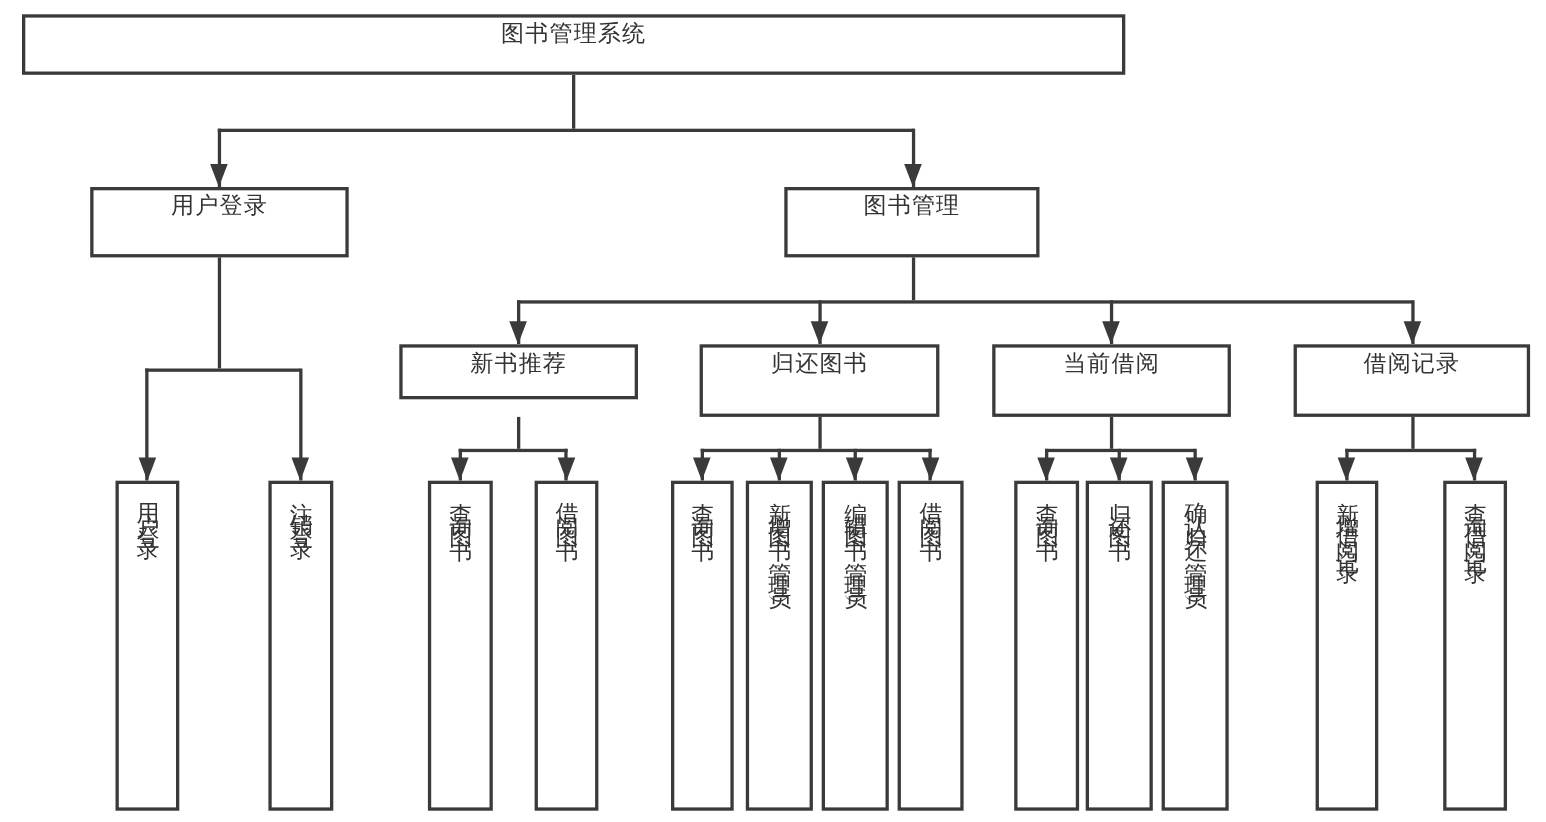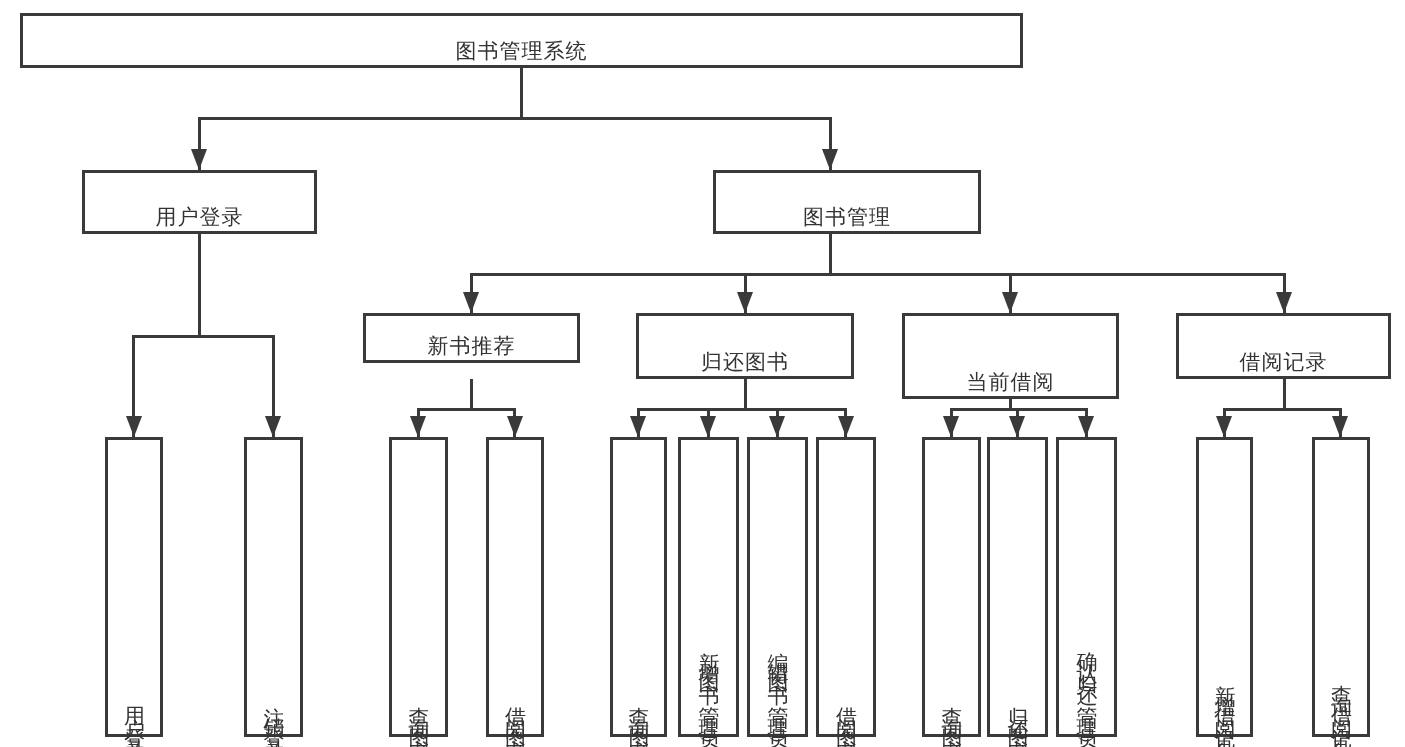--- a/index.html
+++ b/index.html
@@ -10,21 +10,21 @@
     background: #ffffff;
     font-family: "DejaVu Sans", "Liberation Sans", sans-serif;
     overflow: hidden;
   }
   .box {
     position: absolute;
     background: #ffffff;
     border: 3px solid #3a3a3a;
     box-sizing: border-box;
     display: flex;
-    align-items: flex-end;
+    align-items: flex-start;
     justify-content: center;
     color: #333333;
     font-size: 21px;
     letter-spacing: 1px;
     z-index: 2;
   }
   .vbox {
     font-size: 21px;
   }
   .vbox .vtext {
@@ -128,33 +128,33 @@
   <div class="arrow" style="left:1332px; top:416px;"></div>
 
   <div class="box" style="left:20px; top:13px; width:1003px; height:55px;">
     <span>图书管理系统</span>
   </div>
 
   <div class="box" style="left:82px; top:170px; width:235px; height:64px;">
     <span>用户登录</span>
   </div>
 
-  <div class="box" style="left:713px; top:170px; width:268px; height:64px;">
+  <div class="box" style="left:713px; top:170px; width:232px; height:64px;">
     <span>图书管理</span>
   </div>
 
   <div class="box" style="left:363px; top:313px; width:217px; height:50px;">
     <span>新书推荐</span>
   </div>
 
   <div class="box" style="left:636px; top:313px; width:218px; height:66px;">
     <span>归还图书</span>
   </div>
 
-  <div class="box" style="left:902px; top:313px; width:217px; height:86px;">
+  <div class="box" style="left:902px; top:313px; width:217px; height:66px;">
     <span>当前借阅</span>
   </div>
 
   <div class="box" style="left:1176px; top:313px; width:215px; height:66px;">
     <span>借阅记录</span>
   </div>
 
   <div class="box vbox" style="left:105px; top:437px; width:58px; height:300px;">
     <span class="vtext">用户登录</span>
   </div>

